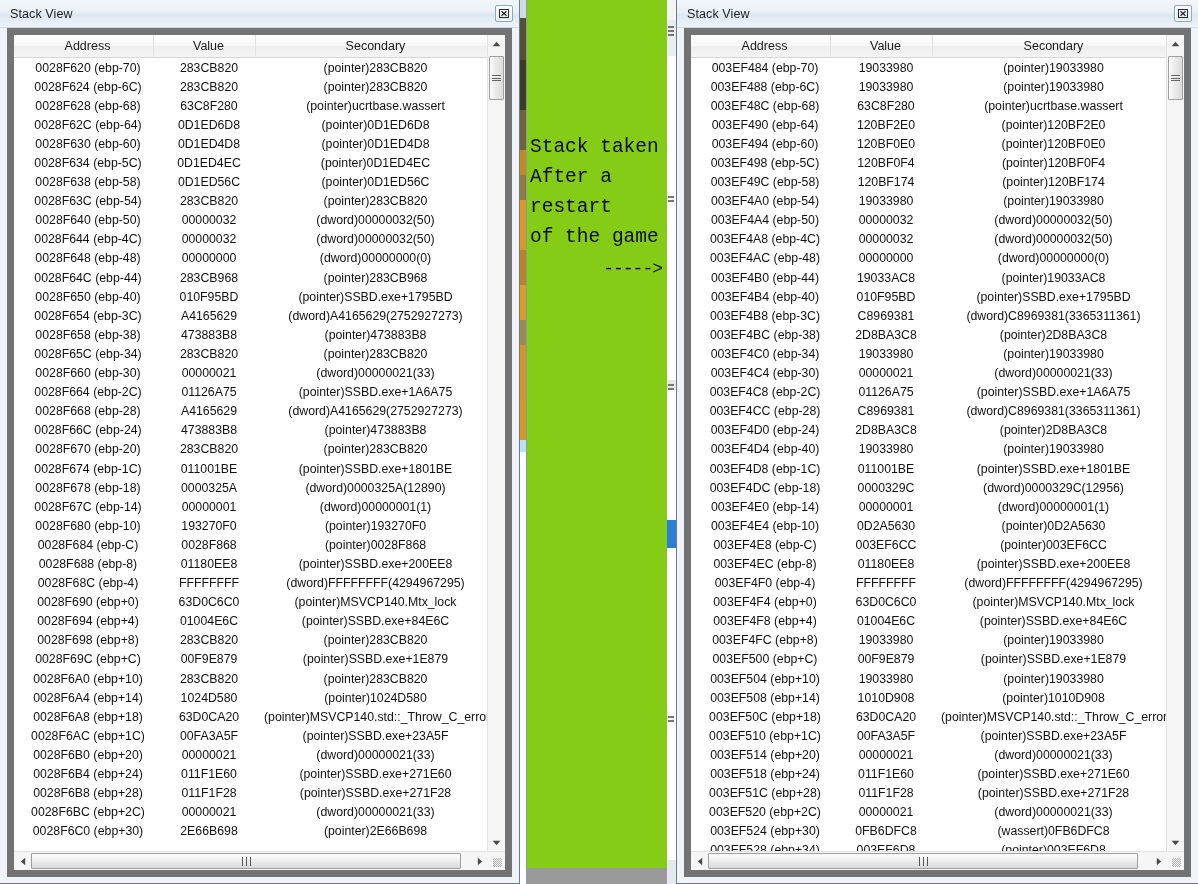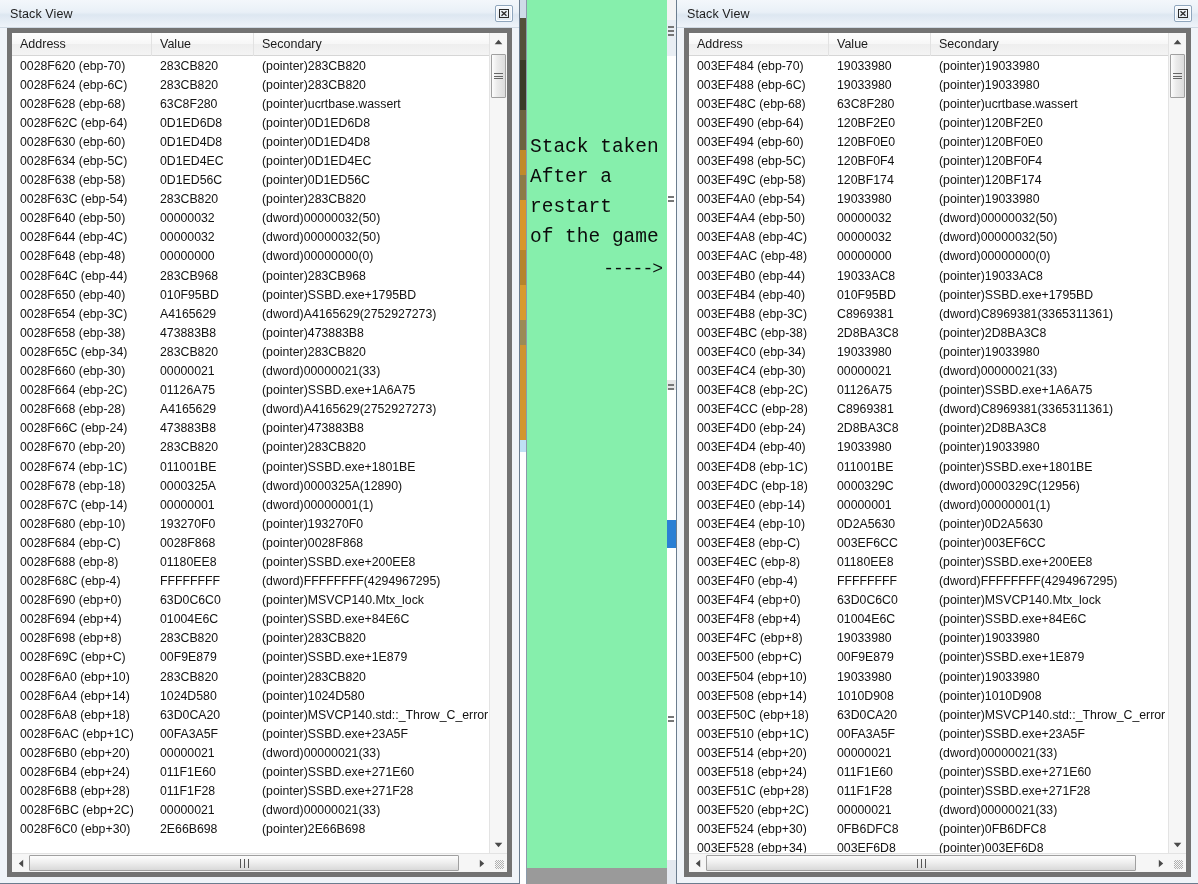--- a/index.html
+++ b/index.html
@@ -6,21 +6,21 @@
     margin: 0; padding: 0;
     width: 1198px; height: 884px;
     overflow: hidden;
     background: #9a9a9a;
     font-family: "Liberation Sans", sans-serif;
   }
   #root {
     position: relative;
     width: 1198px;
     height: 868px;
-    background: #86efac;
+    background: #84cc16;
   }
 
   
   .sliver {
     position: absolute;
     top: 0;
     height: 884px;
   }
   .sliver-left { left: 519px; width: 7px; background: #e8eef7; border-right: 1px solid #8a9aaa; }
   .sliver-left-inner {
@@ -97,26 +97,27 @@
     display: flex; align-items: center; justify-content: center;
     box-shadow: inset 0 0 0 1px #fbfdff;
     cursor: pointer;
   }
   .close-btn svg { display: block; }
 
   
   .client {
     flex: 1;
     margin: 0 7px 6px 7px;
-    border: 5px solid #737373;
+    border: 7px solid #737373;
     background: #ffffff;
     display: flex;
     flex-direction: column;
     overflow: hidden;
     position: relative;
+    text-align: center;
   }
 
   .grid-wrap { flex: 1; display: flex; min-height: 0; }
   .grid-main { flex: 1; display: flex; flex-direction: column; min-width: 0; overflow: hidden; }
 
   .header-row {
     display: flex;
     height: 23px;
     min-height: 23px;
     background: linear-gradient(to bottom, #fefefe 0%, #f7f7f7 48%, #eeeeee 50%, #f4f4f4 100%);
@@ -756,21 +757,21 @@
                 <div class="cell c-sec">(pointer)SSBD.exe+271F28</div>
               </div>
               <div class="row">
                 <div class="cell c-addr">003EF520 (ebp+2C)</div>
                 <div class="cell c-val">00000021</div>
                 <div class="cell c-sec">(dword)00000021(33)</div>
               </div>
               <div class="row">
                 <div class="cell c-addr">003EF524 (ebp+30)</div>
                 <div class="cell c-val">0FB6DFC8</div>
-                <div class="cell c-sec">(pointer)0FB6DFC8</div>
+                <div class="cell c-sec">(wassert)0FB6DFC8</div>
               </div>
               <div class="row">
                 <div class="cell c-addr">003EF528 (ebp+34)</div>
                 <div class="cell c-val">003EF6D8</div>
                 <div class="cell c-sec">(pointer)003EF6D8</div>
               </div>
             </div>
         </div>
 
         <div class="vscroll">

